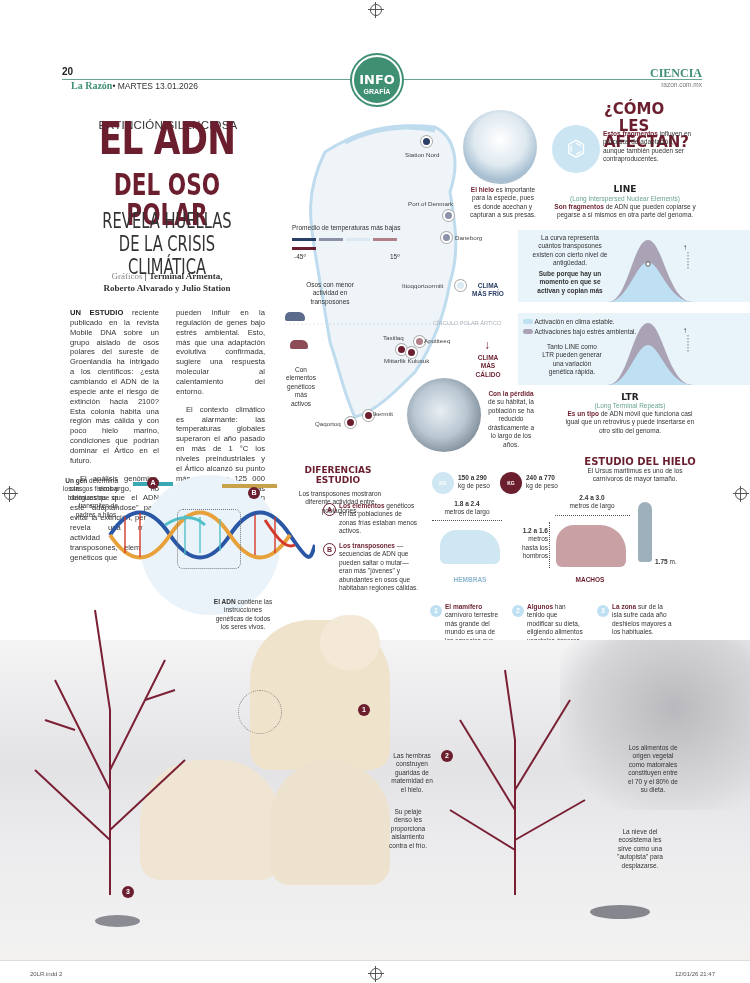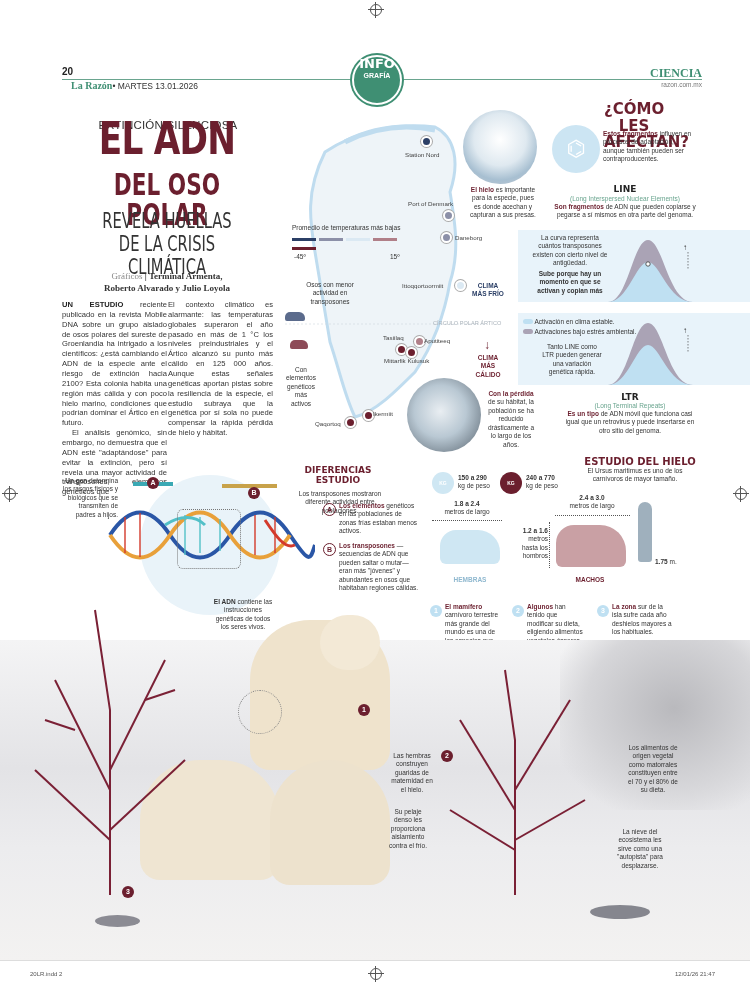--- a/index.html
+++ b/index.html
@@ -8,35 +8,35 @@
   .maroon{color:#6b1f2e;}
   .regmark{position:absolute;width:10px;height:10px;border:1px solid #555;border-radius:50%;}
   .regmark:before{content:"";position:absolute;left:4px;top:-3px;width:1px;height:16px;background:#555;}
   .regmark:after{content:"";position:absolute;top:4px;left:-3px;height:1px;width:16px;background:#555;}
   
   .pagenum{left:62px;top:66px;font-weight:bold;font-size:10px;color:#222;}
   .hdrline{left:62px;top:79px;width:640px;height:1px;background:#6aa58f;}
   .masthead{left:71px;top:80px;font-size:8.5px;color:#333;}
   .masthead b{font-family:"Liberation Serif",serif;color:#3f8f73;font-size:10px;}
   .infobadge{left:352px;top:55px;width:46px;height:46px;border-radius:50%;background:#3f8f73;border:2px solid #fff;box-shadow:0 0 0 2px #3f8f73;color:#fff;text-align:center;font-weight:bold;line-height:1;}
-  .infobadge .l1{font-size:13px;margin-top:0;display:block;font-family:"DejaVu Sans",sans-serif;}
+  .infobadge .l1{font-size:13px;margin-top:16px;display:block;font-family:"DejaVu Sans",sans-serif;}
   .infobadge .l2{font-size:7px;display:block;margin-top:2px;}
   .section{right:48px;top:66px;font-family:"Liberation Serif",serif;font-weight:bold;font-size:12px;color:#3f8f73;text-align:left;}
   .site{right:48px;top:81px;font-size:6.5px;color:#777;text-align:right;}
   
   .kicker{left:88px;top:119px;width:160px;text-align:center;font-size:11.5px;color:#333;letter-spacing:.2px;}
   .t1{left:62px;top:117px;width:210px;text-align:center;font-family:"DejaVu Sans",sans-serif;font-weight:bold;font-size:44px;color:#6b1f2e;letter-spacing:-1px;transform:scaleX(.78);transform-origin:center;line-height:1;}
   .t2{left:52px;top:170px;width:230px;text-align:center;font-family:"DejaVu Sans",sans-serif;font-weight:bold;font-size:30px;color:#6b1f2e;transform:scaleX(.72);transform-origin:center;line-height:1;}
   .t3{left:52px;top:210px;width:230px;text-align:center;font-family:"DejaVu Sans",sans-serif;font-size:21px;color:#333;transform:scaleX(.7);transform-origin:center;line-height:1.1;}
   .credits{left:62px;top:270px;width:210px;text-align:center;font-family:"Liberation Serif",serif;font-size:9px;color:#333;line-height:1.35;}
   .credits .g{color:#888;}
   .credits .n{font-weight:bold;}
   
   .col{font-size:7.6px;line-height:1.3;color:#333;text-align:justify;width:105px;}
-  .col p{margin:0;}
+  .col p{margin:8px;}
   .col p+p{text-indent:10px;}
   .col .lead{font-weight:bold;color:#222;}
   .citylabel{font-size:6.2px;color:#444;white-space:nowrap;}
   .dot{width:7px;height:7px;border-radius:50%;border:2px solid #fff;box-shadow:0 0 0 1px #aaa;}
   .legendbar{height:3px;width:24px;display:inline-block;margin-right:3px;}
   .small{font-size:6.5px;line-height:1.3;}
   .circleimg{border-radius:50%;overflow:hidden;}
   .hd{font-weight:bold;color:#6b1f2e;font-family:"DejaVu Sans",sans-serif;}
   .chartbox{background:#e8f3fa;}
   .numc{width:12px;height:12px;border-radius:50%;color:#fff;font-weight:bold;font-size:7px;text-align:center;line-height:12px;}
@@ -62,28 +62,29 @@
 <div class="abs t1">EL ADN</div>
 <div class="abs t2">DEL OSO POLAR</div>
 <div class="abs t3">
     <div>REVELA HUELLAS</div>
     <div>DE LA CRISIS CLIMÁTICA</div>
   </div>
 <div class="abs credits">
   <span class="g">Gráficos</span>
   <b>|</b>
   <span class="n">Terminal Armenta,</span><br>
-  <span class="n">Roberto Alvarado y Julio Loyola</span>
+  <span class="n">Roberto Alvarado y Julio Station</span>
 </div>
 
 <div class="abs col" style="left:62px;top:300px;">
   <p><span class="lead">UN ESTUDIO</span><span> reciente publicado en la revista Mobile DNA sobre un grupo aislado de osos polares del sureste de Groenlandia ha intrigado a los científicos: ¿está cambiando el ADN de la especie ante el riesgo de extinción hacia 2100? Esta colonia habita una región más cálida y con poco hielo marino, condiciones que podrían dominar el Ártico en el futuro.</span></p>
   <p>El análisis genómico, sin embargo, no demuestra que el ADN esté "adaptándose" para evitar la extinción, pero sí revela una mayor actividad de transposones, elementos genéticos que</p>
 </div>
 <div class="abs col" style="left:168px;top:300px;">
+  <p>pueden influir en la regulación de genes bajo estrés ambiental. Esto, más que una adaptación evolutiva confirmada, sugiere una respuesta molecular al calentamiento del entorno.</p>
   <p>El contexto climático es alarmante: las temperaturas globales superaron el año pasado en más de 1 °C los niveles preindustriales y el Ártico alcanzó su punto más cálido en 125 000 años. Aunque estas señales genéticas aportan pistas sobre la resiliencia de la especie, el estudio subraya que la genética por sí sola no puede compensar la rápida pérdida de hielo y hábitat.</p>
 </div>
 
 <svg class="abs" style="left:285px;top:112px;" width="200" height="320">
   <path d="M40,40 C70,20 110,10 150,15 C170,25 175,50 165,80 C170,110 175,140 165,170 C160,200 150,230 130,260 C110,280 90,300 70,305 C60,285 55,260 45,230 C40,200 35,170 30,140 C25,110 20,80 40,40 Z" fill="#eef4f8" stroke="#bfdcef" stroke-width="3"></path>
   <path d="M60,30 C90,15 120,12 150,18" stroke="#bfdcef" stroke-width="5" fill="none"></path>
   <line x1="0" y1="212" x2="200" y2="212" stroke="#ccd6dd" stroke-width="0.6" stroke-dasharray="2,2"></line>
 </svg>
 
 <div class="abs dot" style="left:421px;top:136px;background:#2b3f66;"></div>

